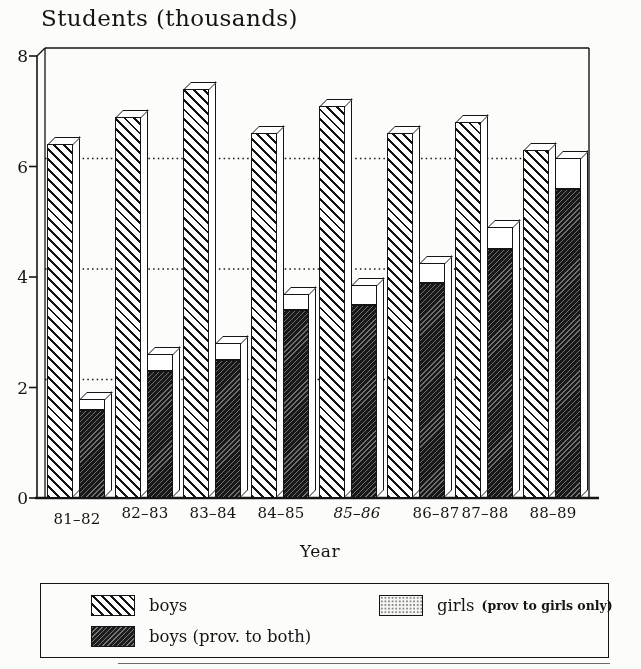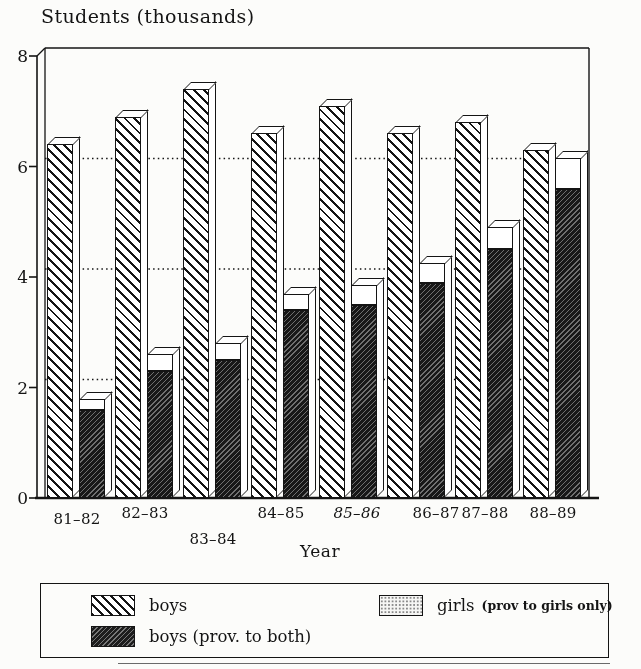--- a/index.html
+++ b/index.html
@@ -6,21 +6,21 @@
   #figure{
     position:relative;
     width:641px;height:669px;
     background:#fcfcfa;
     font-family:"DejaVu Serif", serif;
     color:#141414;
     overflow:hidden;
   }
   #chart-title{
     position:absolute;left:41px;top:5px;
-    font-size:19px;letter-spacing:.4px;white-space:nowrap;
+    font-size:23px;letter-spacing:.4px;white-space:nowrap;
   }
   #frame-svg{position:absolute;left:0;top:0;width:641px;height:669px;}
   .ylab{
     position:absolute;width:26px;text-align:right;
     font-size:17px;line-height:18px;
   }
   .xlab{
     position:absolute;width:72px;text-align:center;
     font-size:15px;white-space:nowrap;letter-spacing:.3px;
   }
@@ -153,21 +153,21 @@
       <div class="face top-face" style="left: 523px; top: 142.925px; width: 26px; height: 8px;"></div>
       <div class="face front-hatch" style="left: 523px; top: 149.925px; width: 26px; height: 348.075px;"></div>
       <div class="face side-face" style="left: 580px; top: 158.213px; width: 8px; height: 339.787px;"></div>
       <div class="face top-face" style="left: 555px; top: 151.213px; width: 26px; height: 8px;"></div>
       <div class="face front-dark" style="left: 555px; top: 188.6px; width: 26px; height: 309.4px;"></div>
       <div class="face front-white" style="left: 555px; top: 158.213px; width: 26px; height: 30.3875px;"></div>
     </div>
   <div id="x-labels">
       <div class="xlab" style="left: 41px; top: 504px; margin-top: 6px;">81–82</div>
       <div class="xlab" style="left: 109px; top: 504px;">82–83</div>
-      <div class="xlab" style="left: 177px; top: 504px; margin-top: 26px;">83–84</div>
+      <div class="xlab" style="left: 177px; top: 504px;">83–84</div>
       <div class="xlab" style="left: 245px; top: 504px;">84–85</div>
       <div class="xlab" style="left: 321px; top: 504px; font-style: italic;">85–86</div>
       <div class="xlab" style="left: 400px; top: 504px;">86–87</div>
       <div class="xlab" style="left: 449px; top: 504px;">87–88</div>
       <div class="xlab" style="left: 517px; top: 504px;">88–89</div>
     </div>
 
   <div id="x-axis-title">Year</div>
 
   <div id="legend-box">

